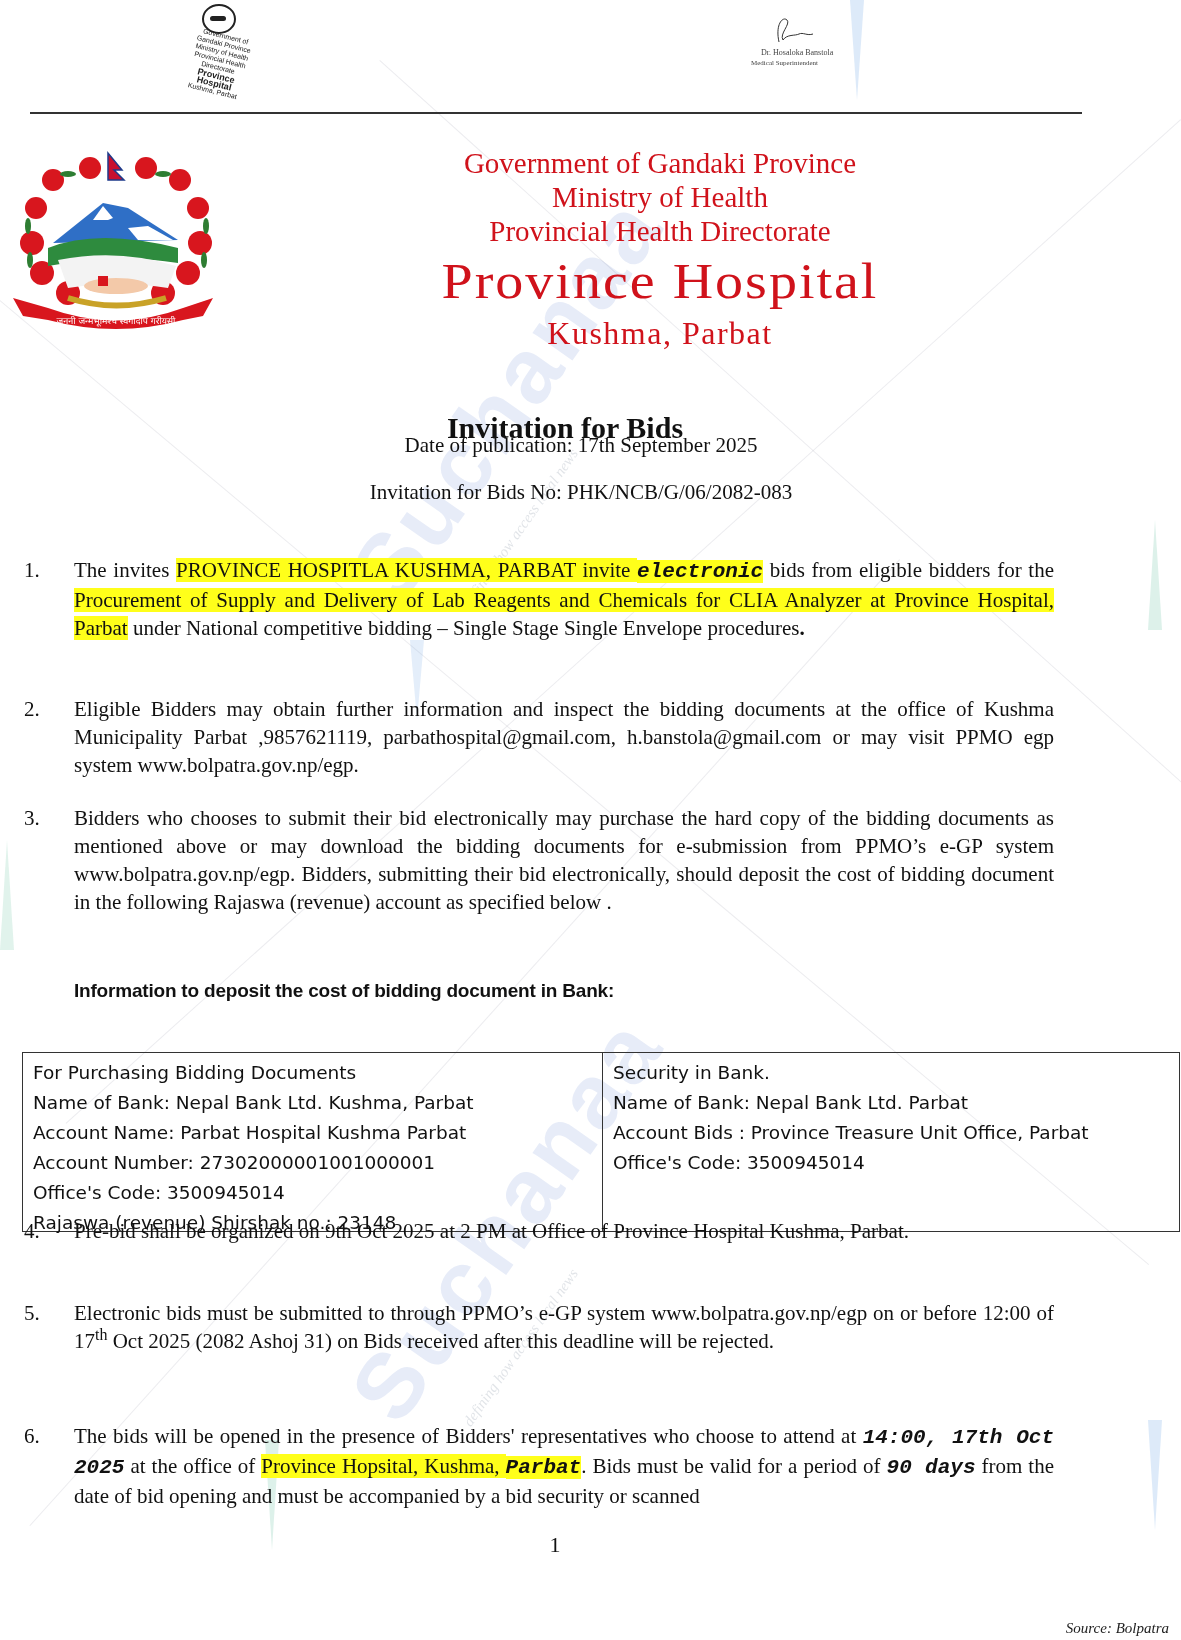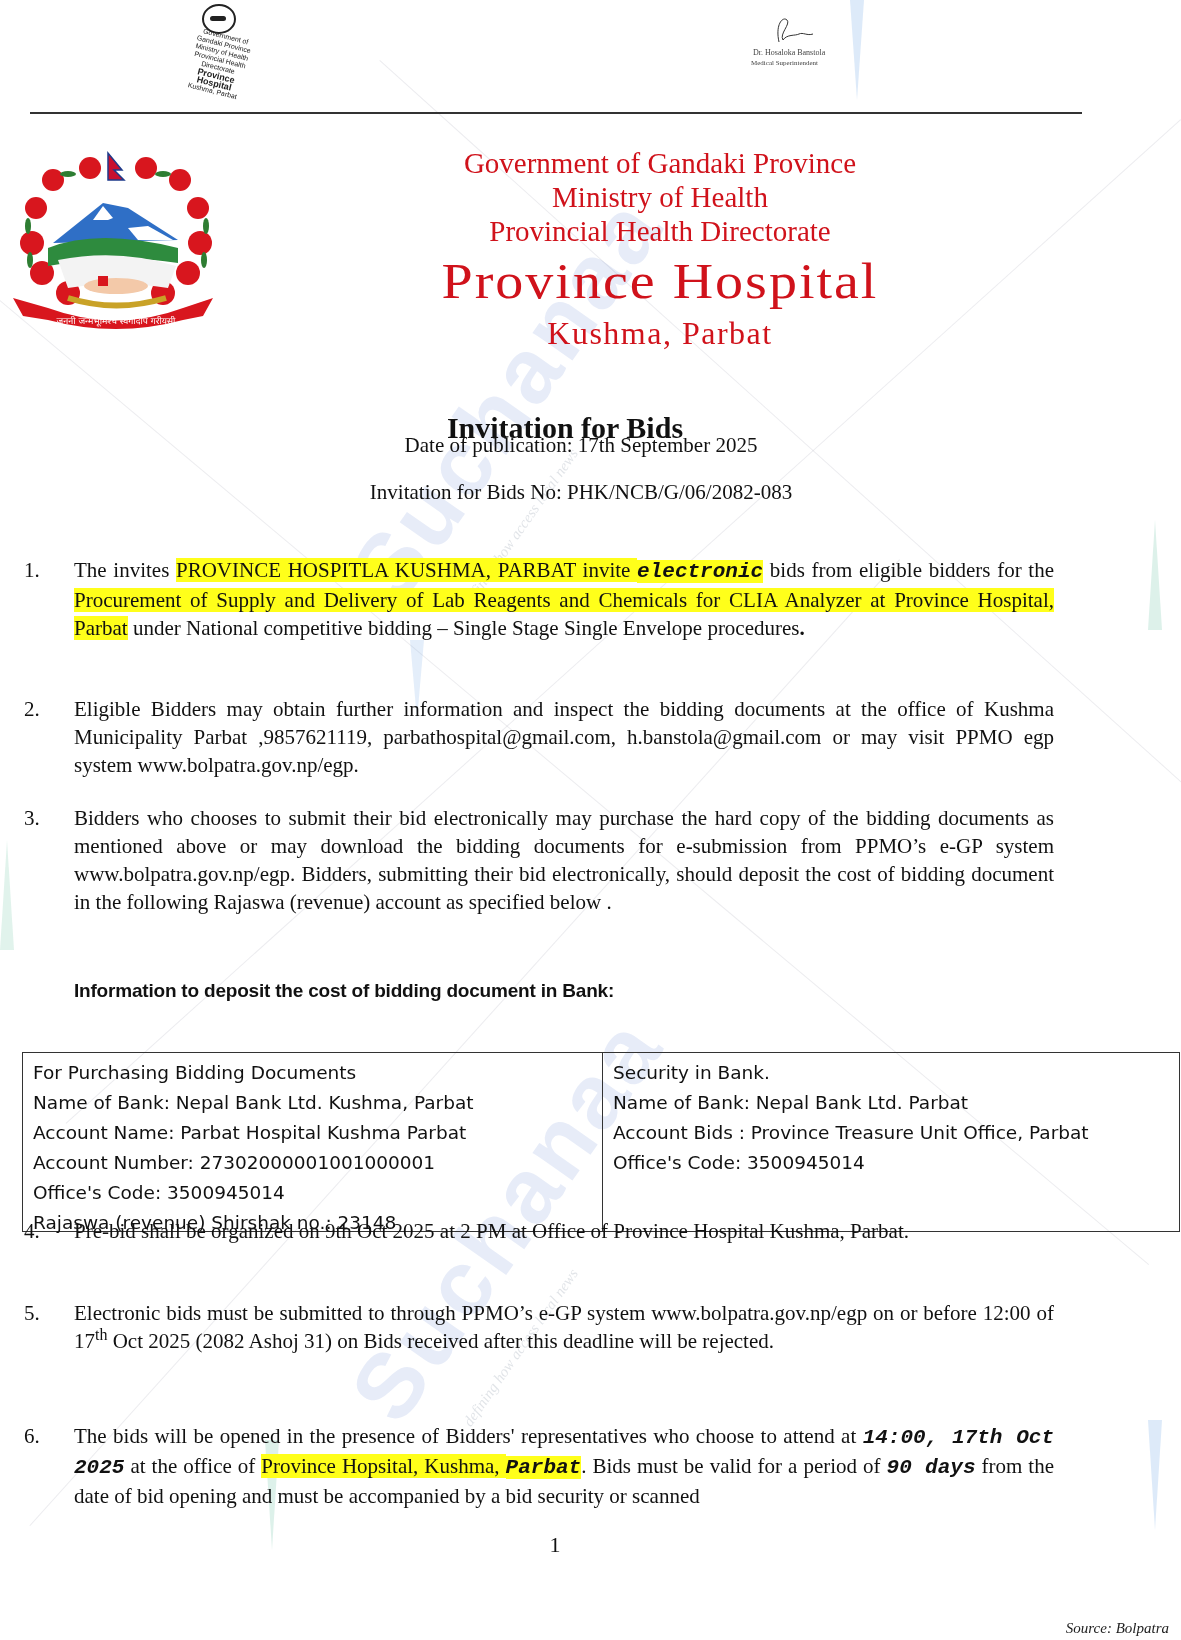--- a/index.html
+++ b/index.html
@@ -25,21 +25,21 @@
   .wm-spike { position: absolute; width: 0; height: 0; border-left: 7px solid transparent; border-right: 7px solid transparent; }
 
   
   .stamp { left: 182px; top: 4px; width: 70px; height: 80px; }
   .stamp-emblem { position:absolute; left: 20px; top: 0; width: 30px; height: 26px; border-radius: 50%; border: 2px solid #222; background:#fff; }
   .stamp-emblem:after { content:""; position:absolute; left:6px; top:10px; width:16px; height:5px; background:#222; border-radius:3px; }
   .stamp-text { position:absolute; top: 28px; left: 0; width: 74px; font-family: "Liberation Sans", sans-serif; font-size: 7px; line-height: 8px; text-align:center; color:#222; transform: rotate(14deg); }
   .stamp-text div:nth-child(4) { font-size: 9px; font-weight: bold; }
   .signature { left: 745px; top: 14px; width: 100px; height: 55px; }
   .sig-scrawl { position:absolute; left: 20px; top: 0; width: 50px; height: 30px; }
-  .sig-name { position:absolute; left: 8px; top: 34px; font-size: 8px; color:#444; white-space:nowrap; }
+  .sig-name { position:absolute; left: 16px; top: 34px; font-size: 8px; color:#444; white-space:nowrap; }
   .sig-title { position:absolute; left: 6px; top: 45px; font-size: 7px; color:#444; white-space:nowrap; }
 
   .top-rule { left: 30px; top: 112px; width: 1052px; height: 2px; background: #333; }
 
   
   .emblem { left: 8px; top: 148px; width: 210px; height: 185px; }
 
   
   .lh { left: 230px; width: 860px; text-align: center; color: #d0121b; }
   .lh-1 { top: 146px; font-size: 29px; line-height: 34px; }

